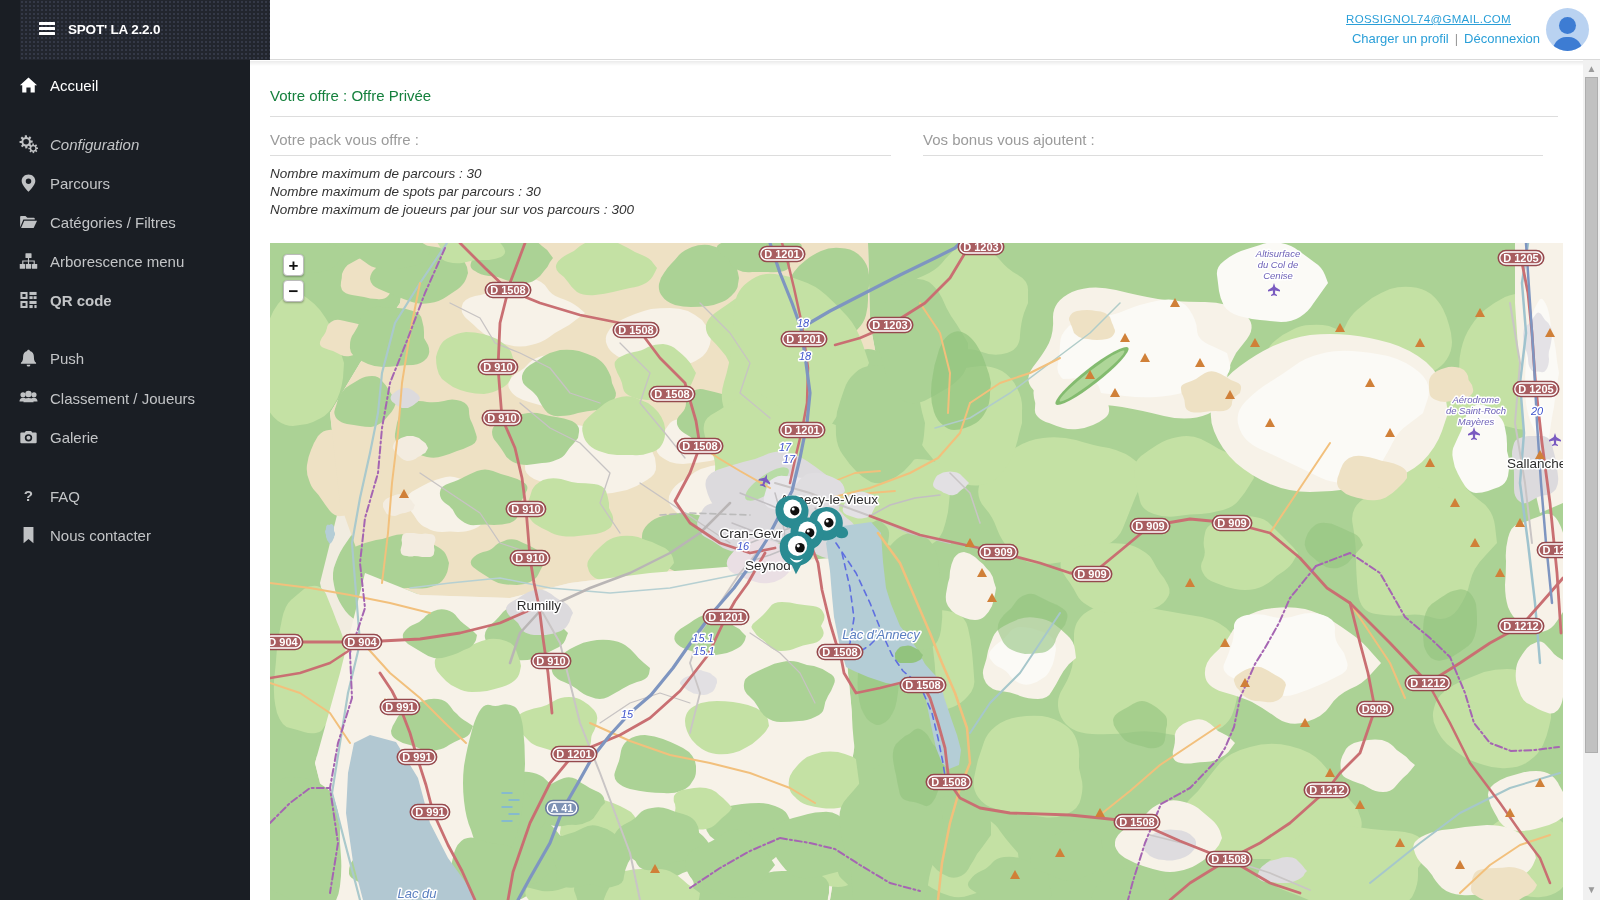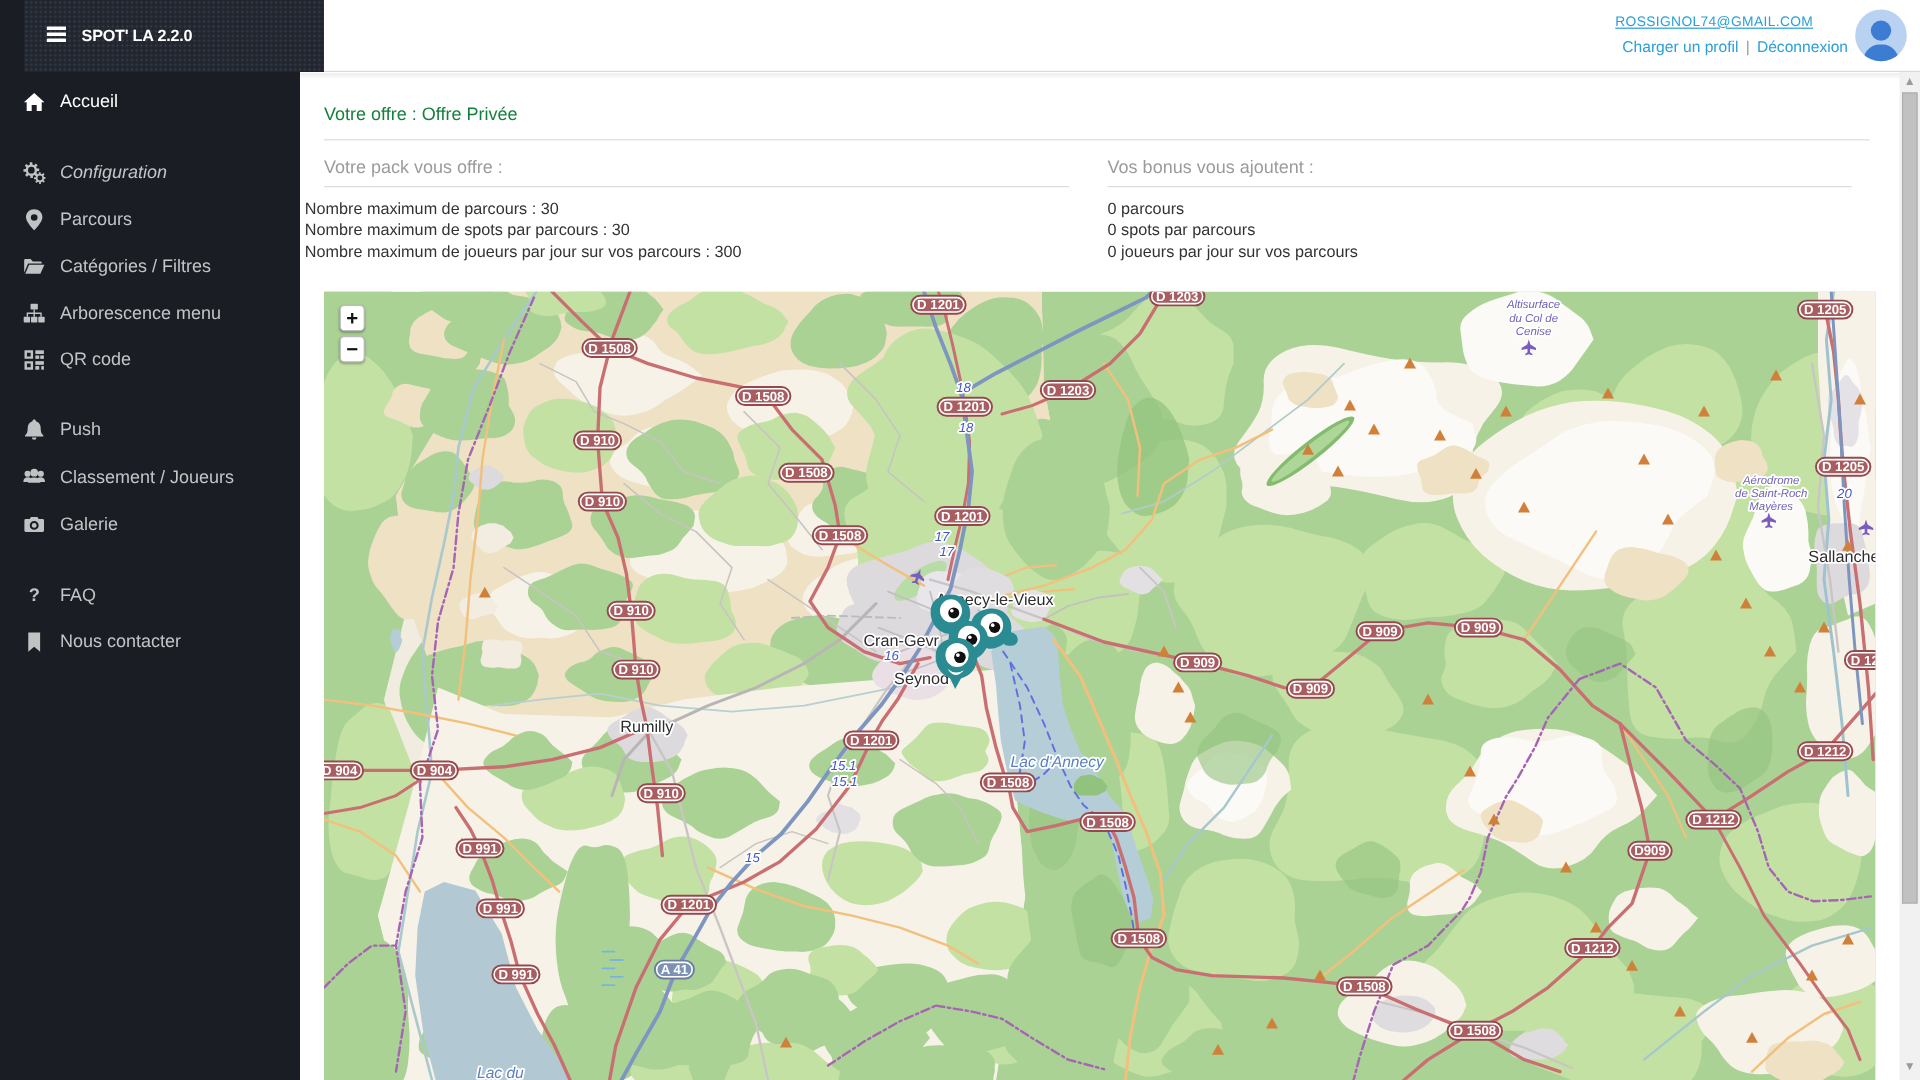--- a/index.html
+++ b/index.html
@@ -52,32 +52,27 @@
 <div class="avatar">
     <div class="head"></div>
     <div class="body"></div>
   </div>
 
 <div class="content">
   <div class="h-offer">Votre offre : Offre Privée</div>
   <div class="hr1"></div>
   <div class="col-h" style="left:20px;">Votre pack vous offre :</div>
   <div class="hr2" style="left:20px; width:621px;"></div>
-  <div class="lines" style="left:4px;">
+  <div class="lines" style="left:20px;font-style:italic;">
     Nombre maximum de parcours : 30<br>
     Nombre maximum de spots par parcours : 30<br>
     Nombre maximum de joueurs par jour sur vos parcours : 300
   </div>
   <div class="col-h" style="left:673px;">Vos bonus vous ajoutent :</div>
   <div class="hr2" style="left:673px; width:620px;"></div>
-  <div class="lines" style="left:673px;">
-    0 parcours<br>
-    0 spots par parcours<br>
-    0 joueurs par jour sur vos parcours
-  </div>
 </div>
 
 <div class="map">
 <svg width="1293" height="657" viewBox="0 0 1293 657" font-family="Liberation Sans, sans-serif">
 <rect width="1293" height="657" fill="#f1ece0"></rect>
 <path d="M598,0 L1293,0 L1293,657 L560,657 L585,500 L575,400 L600,330 L590,250 L615,160 L600,80Z" fill="#abd295"></path>
 <path d="M758,60Q758,60 754,70Q751,79 750,92Q750,106 737,110Q724,114 712,109Q700,104 688,107Q677,111 665,107Q653,103 650,92Q648,80 643,70Q638,60 639,49Q640,37 653,33Q665,28 672,20Q678,12 689,3Q700,-6 711,2Q723,9 730,17Q737,26 748,32Q759,38 758,49Z" fill="#c4e1a4"></path>
 <path d="M865,255Q865,255 861,265Q857,275 853,285Q849,296 835,303Q822,310 806,315Q790,321 771,321Q752,320 741,309Q731,297 727,286Q723,274 715,265Q706,255 709,243Q711,232 722,223Q733,215 744,206Q756,197 773,195Q790,193 806,197Q821,202 839,205Q856,209 867,219Q877,229 871,242Z" fill="#c4e1a4"></path>
 <path d="M752,180Q752,180 749,191Q747,201 743,212Q739,222 731,231Q723,240 711,242Q700,244 690,239Q680,234 672,226Q665,219 658,210Q651,202 646,191Q642,180 643,168Q645,155 653,146Q661,138 671,133Q681,129 690,126Q700,124 711,123Q722,123 732,128Q742,134 747,145Q753,156 752,168Z" fill="#c4e1a4"></path>
 <path d="M967,430Q967,430 968,443Q968,457 962,472Q956,486 936,491Q916,495 898,491Q880,487 863,489Q845,492 822,491Q799,490 791,474Q784,459 793,445Q802,430 803,418Q804,407 804,391Q805,374 822,366Q839,357 859,361Q880,365 897,368Q913,371 932,374Q951,378 961,390Q970,402 969,416Z" fill="#c4e1a4"></path>
@@ -680,21 +675,21 @@
   <div class="mi" style="top:242px;">
       <svg class="ic" viewBox="0 0 20 20">
         <rect x="6.8" y="1.8" width="6.4" height="5" rx="0.6"></rect>
         <rect x="0.8" y="13.2" width="5.6" height="5" rx="0.6"></rect>
         <rect x="7.2" y="13.2" width="5.6" height="5" rx="0.6"></rect>
         <rect x="13.6" y="13.2" width="5.6" height="5" rx="0.6"></rect>
         <path d="M9.4,6.8 h1.2 v2.6 h6 v3.8 h-1.2 v-2.6 h-4.8 v2.6 h-1.2 v-2.6 h-4.8 v2.6 h-1.2 v-3.8 h6 z"></path>
       </svg>
       <span class="tx">Arborescence menu</span>
     </div>
-  <div class="mi" style="top:281px;">
+  <div class="mi" style="top:281px;font-weight:bold;">
       <svg class="ic" viewBox="0 0 20 20">
         <path fill-rule="evenodd" d="M1.5,1.5 h7.5 v7.5 h-7.5 Z M3.6,3.6 v3.3 h3.3 v-3.3 Z"></path>
         <path fill-rule="evenodd" d="M1.5,11 h7.5 v7.5 h-7.5 Z M3.6,13.1 v3.3 h3.3 v-3.3 Z"></path>
         <rect x="11" y="1.5" width="7.5" height="3.2"></rect>
         <rect x="11" y="6" width="3.4" height="3"></rect>
         <rect x="15.3" y="6" width="3.2" height="3"></rect>
         <rect x="11" y="11" width="7.5" height="3.2"></rect>
         <rect x="11" y="15.3" width="3.4" height="3.2"></rect>
         <rect x="16.2" y="15.3" width="2.3" height="3.2"></rect>
       </svg>

